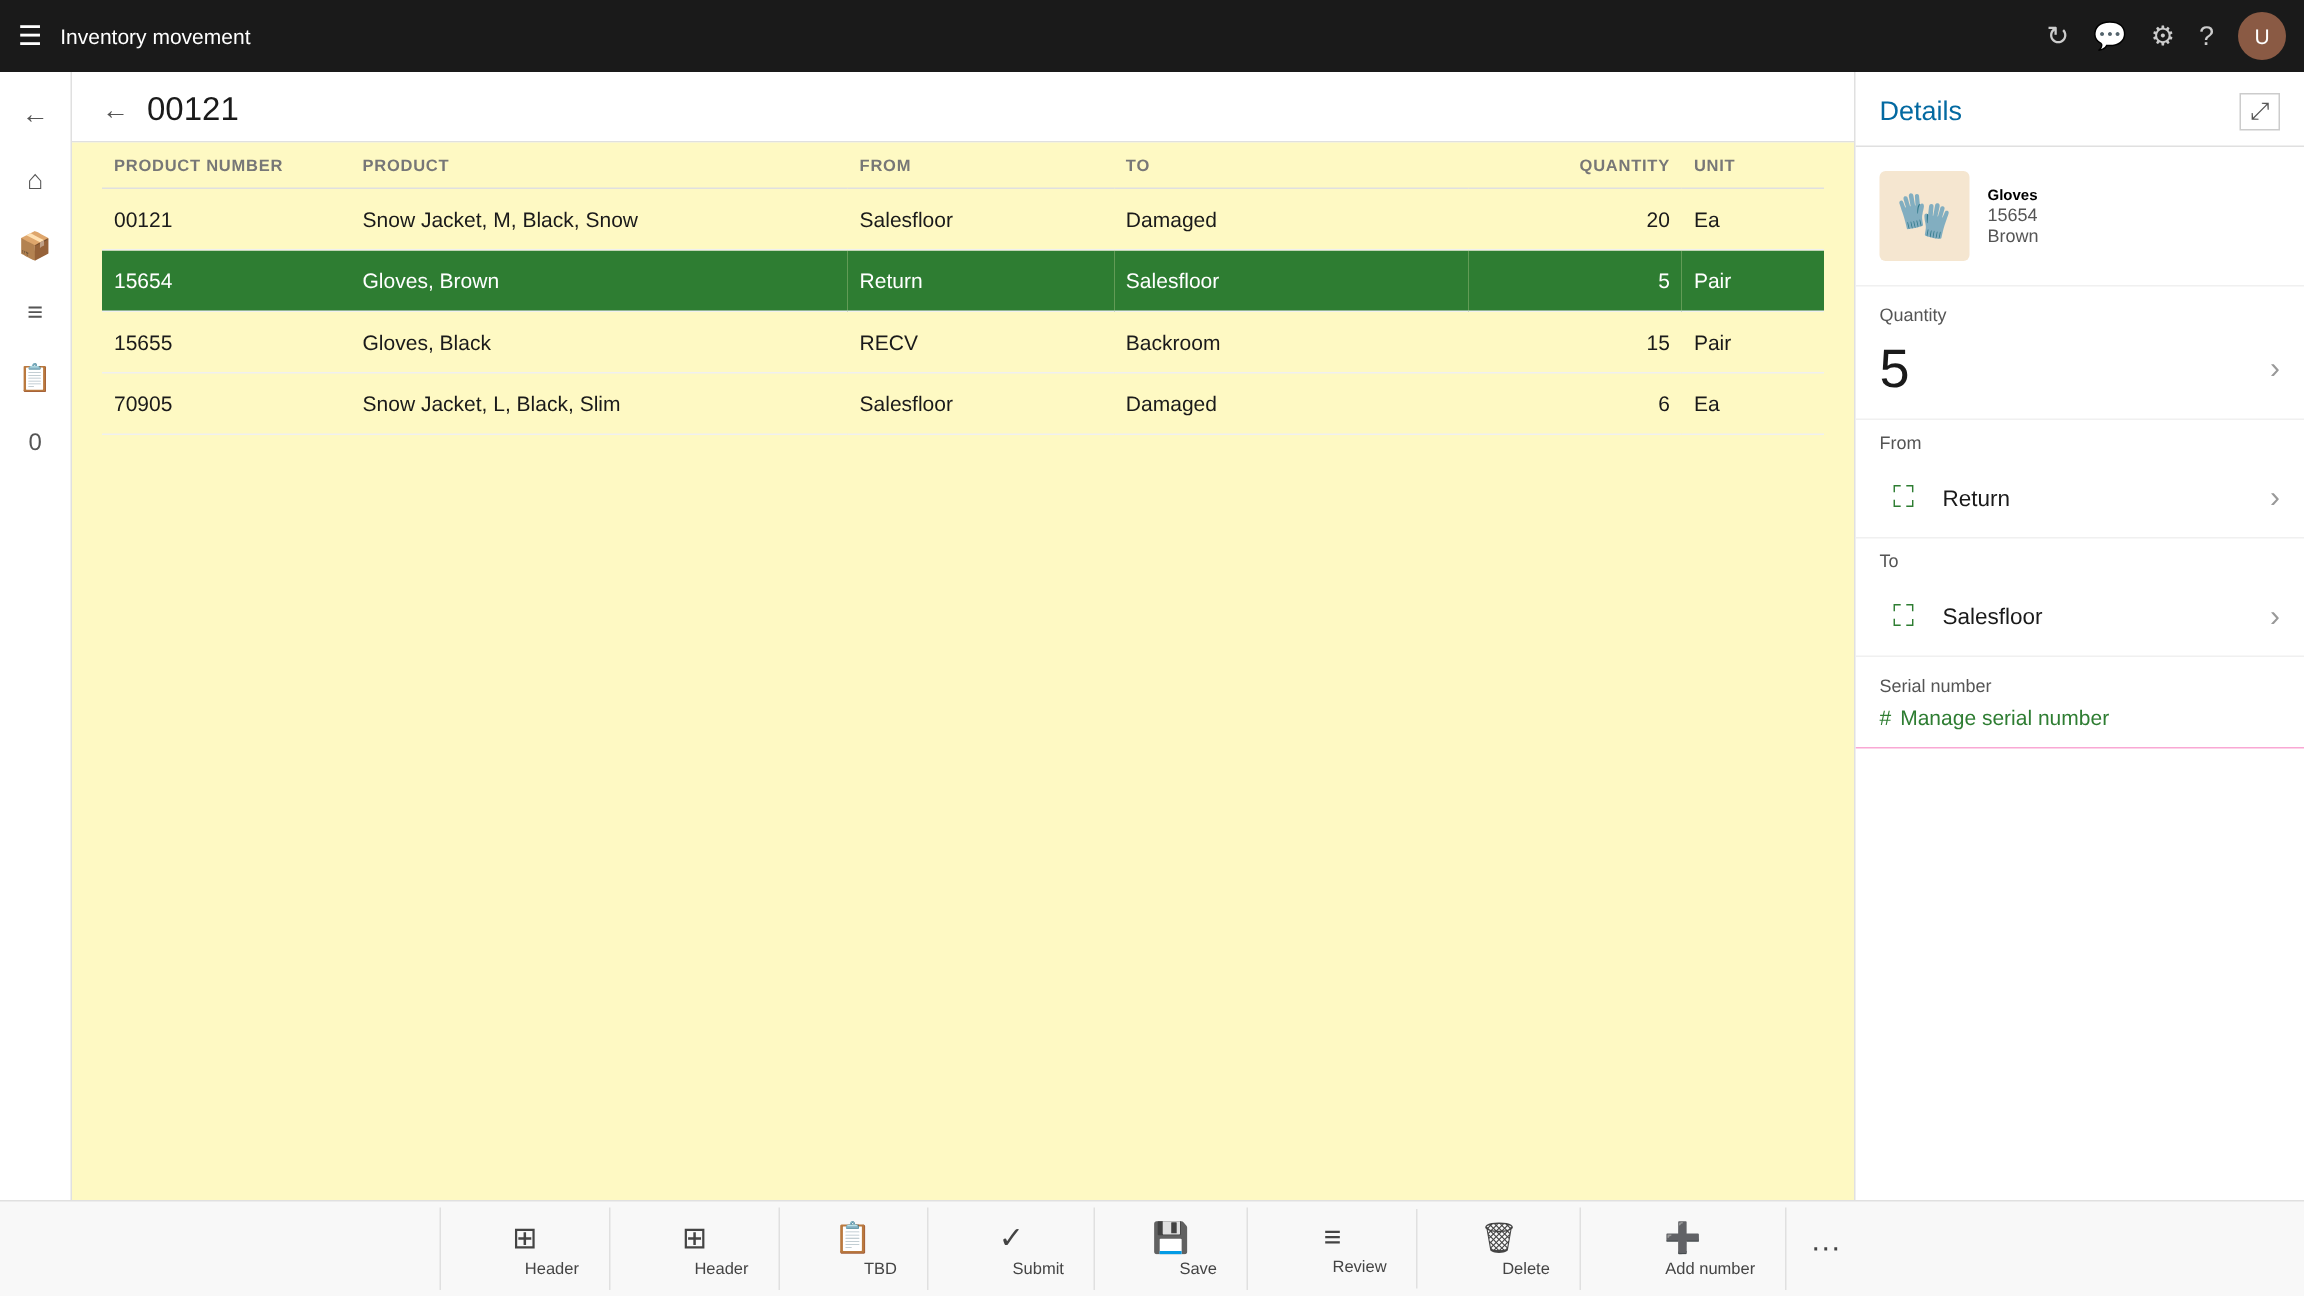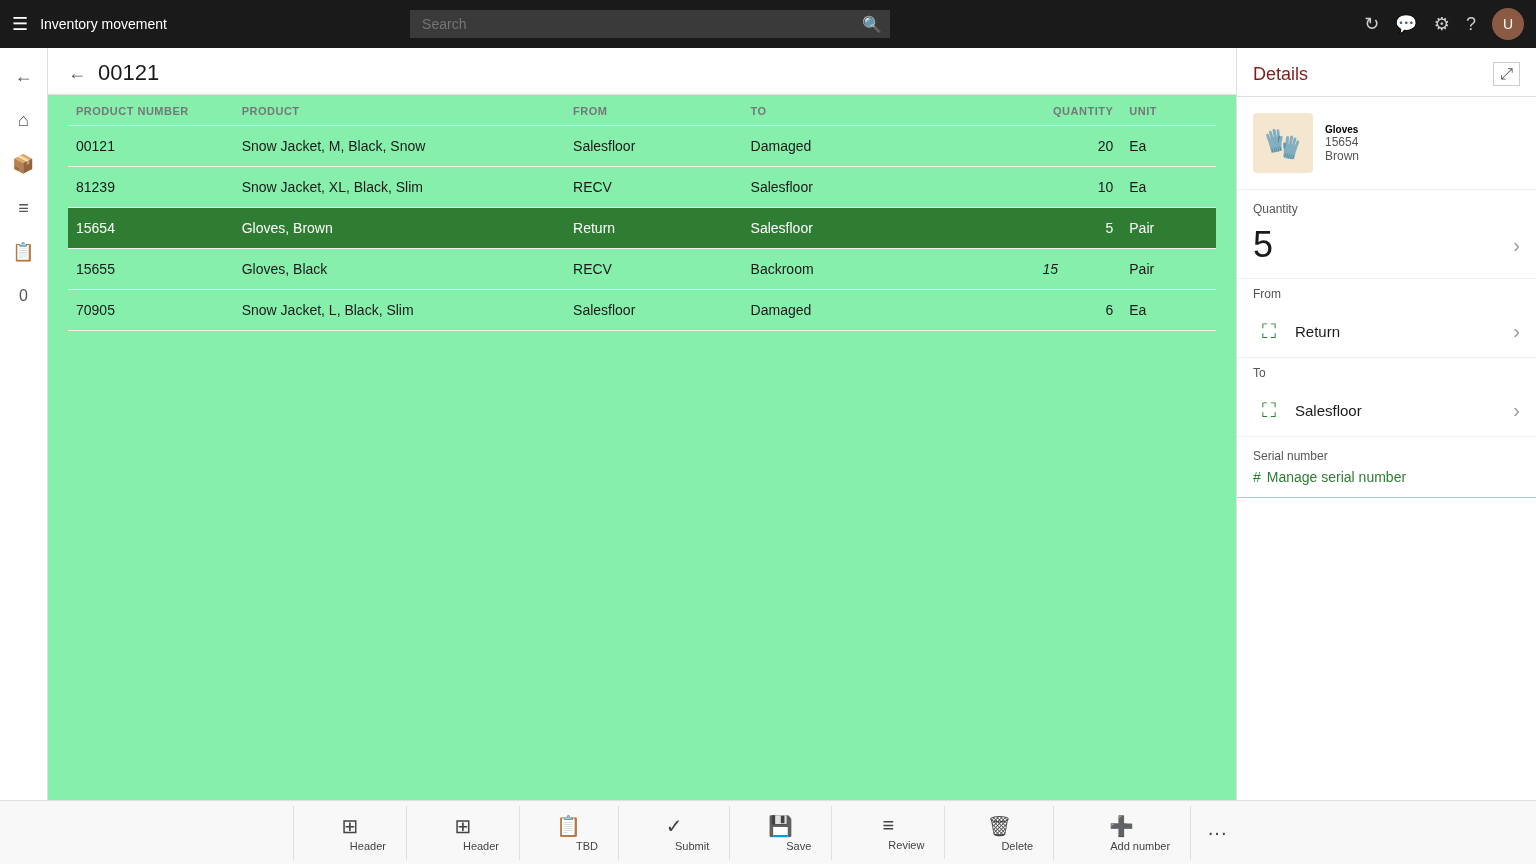--- a/index.html
+++ b/index.html
@@ -134,21 +134,21 @@
     }
     .page-title {
       font-size: 22px;
       font-weight: 400;
       color: #1a1a1a;
     }
 
     
     .table-area {
       flex: 1;
-      background: #86efac;
+      background: #fef9c3;
       overflow-y: auto;
       padding: 0 20px;
     }
     .data-table {
       width: 100%;
       border-collapse: collapse;
     }
     .data-table th {
       text-align: left;
       font-size: 11px;
@@ -190,21 +190,21 @@
     .details-header {
       display: flex;
       align-items: center;
       justify-content: space-between;
       padding: 14px 16px 10px 16px;
       border-bottom: 1px solid #e0e0e0;
     }
     .details-title {
       font-size: 18px;
       font-weight: 400;
-      color: #7f1d1d;
+      color: #0369a1;
     }
     .details-expand-btn {
       font-size: 16px;
       color: #555;
       cursor: pointer;
       border: 1px solid #ccc;
       padding: 2px 6px;
     }
 
     .product-summary {
@@ -350,24 +350,20 @@
       min-width: 50px;
     }
     .toolbar-more-icon { font-size: 20px; color: #444; }
   </style>
 </head>
 <body>
 
 <div class="top-nav">
   <span class="hamburger-icon">☰</span>
   <span class="top-nav-title">Inventory movement</span>
-  <div class="search-bar">
-    <input type="text" placeholder="Search" style="">
-    <span class="search-icon-wrap">🔍</span>
-  </div>
   <div class="top-nav-icons">
     <span class="top-nav-icon">↻</span>
     <span class="top-nav-icon">💬</span>
     <span class="top-nav-icon">⚙</span>
     <span class="top-nav-icon">?</span>
     <div class="avatar">U</div>
   </div>
 </div>
 
 <div class="main-body">
@@ -402,42 +398,34 @@
         </thead>
         <tbody id="table-body">
         <tr>
       <td>00121</td>
       <td>Snow Jacket, M, Black, Snow</td>
       <td>Salesfloor</td>
       <td>Damaged</td>
       <td class="col-qty" style="">20</td>
       <td>Ea</td>
     </tr>
-            <tr>
-      <td>81239</td>
-      <td>Snow Jacket, XL, Black, Slim</td>
-      <td>RECV</td>
-      <td>Salesfloor</td>
-      <td class="col-qty" style="text-align:right;">10</td>
-      <td>Ea</td>
-    </tr>
             <tr class="selected">
       <td>15654</td>
       <td>Gloves, Brown</td>
       <td>Return</td>
       <td>Salesfloor</td>
       <td class="col-qty" style="text-align:right;">5</td>
       <td>Pair</td>
     </tr>
             <tr>
       <td>15655</td>
       <td>Gloves, Black</td>
       <td>RECV</td>
       <td>Backroom</td>
-      <td class="col-qty" style="text-align:center;font-style:italic;">15</td>
+      <td class="col-qty" style="text-align:right;">15</td>
       <td>Pair</td>
     </tr>
             <tr>
       <td>70905</td>
       <td>Snow Jacket, L, Black, Slim</td>
       <td>Salesfloor</td>
       <td>Damaged</td>
       <td class="col-qty" style="text-align:right;">6</td>
       <td>Ea</td>
     </tr>

